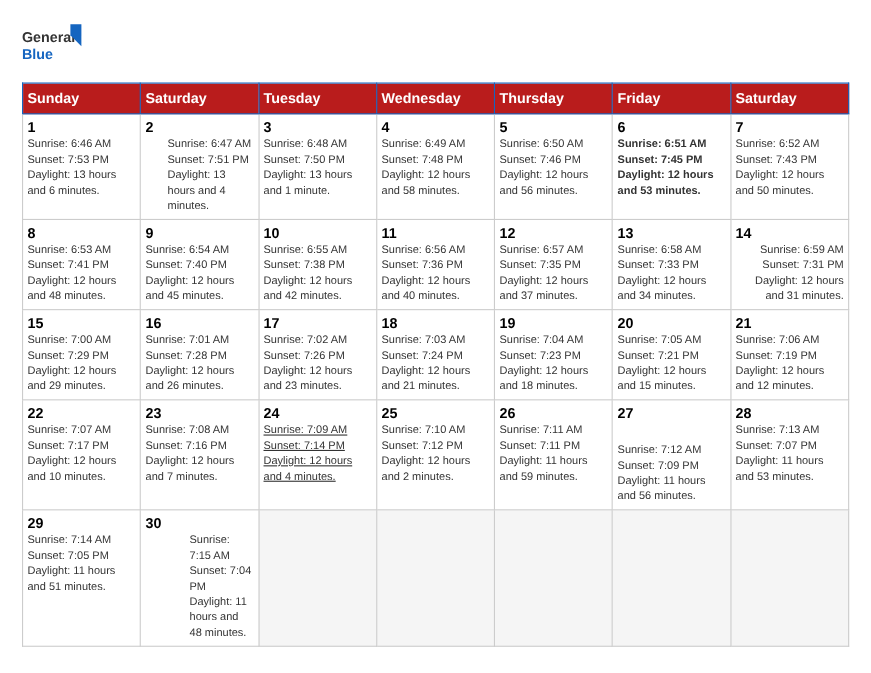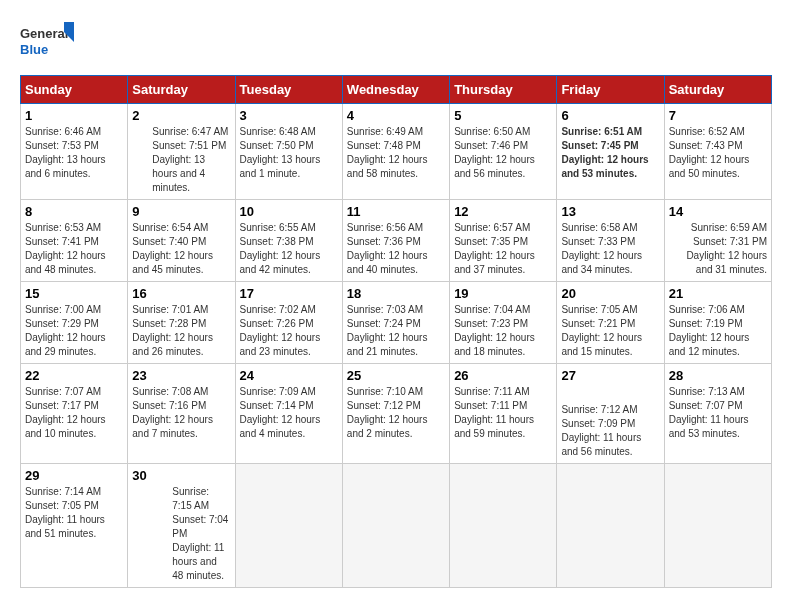--- a/index.html
+++ b/index.html
@@ -234,21 +234,21 @@
 Daylight: 12 hours and 10 minutes.</div>
         </td>
         <td>
           <span class="day-num">23</span>
           <div class="day-info" style="white-space: pre-line;">Sunrise: 7:08 AM
 Sunset: 7:16 PM
 Daylight: 12 hours and 7 minutes.</div>
         </td>
         <td>
           <span class="day-num">24</span>
-          <div class="day-info" style="white-space: pre-line;">Sunrise: 7:09 AM
+          <div class="day-info" style="white-space: pre-line; text-decoration: underline;">Sunrise: 7:09 AM
 Sunset: 7:14 PM
 Daylight: 12 hours and 4 minutes.</div>
         </td>
         <td>
           <span class="day-num">25</span>
           <div class="day-info" style="white-space: pre-line;">Sunrise: 7:10 AM
 Sunset: 7:12 PM
 Daylight: 12 hours and 2 minutes.</div>
         </td>
         <td>

